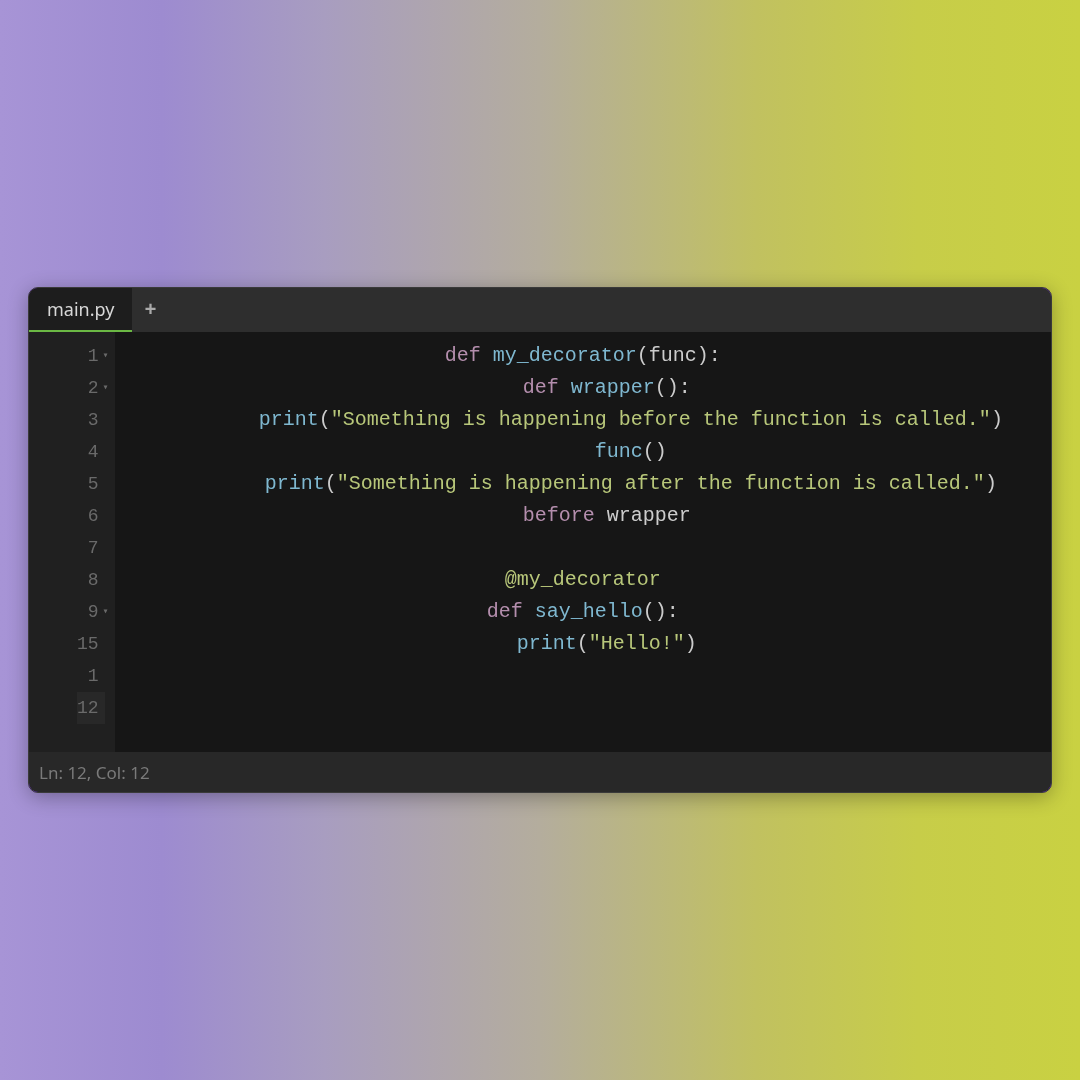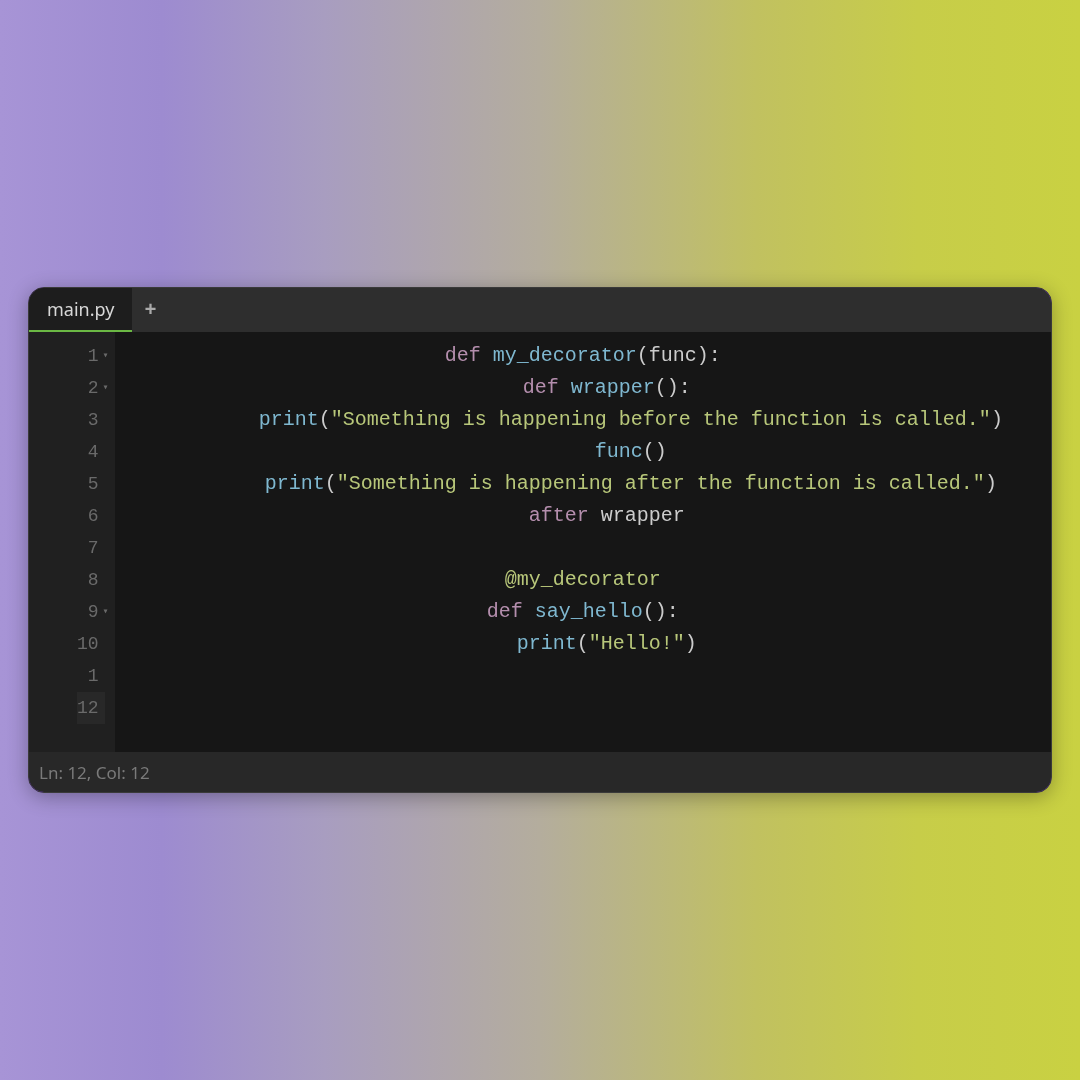--- a/index.html
+++ b/index.html
@@ -9,21 +9,21 @@
       background: linear-gradient(90deg, #a794d6 0%, #9d8bd0 15%, #a89dc0 30%, #b4ad9d 50%, #c1c160 70%, #c7cd49 85%, #c9d142 100%);
       display: flex;
       align-items: center;
       justify-content: center;
       font-family: ui-monospace, "SFMono-Regular", Consolas, "Liberation Mono", Menlo, monospace;
       overflow: hidden;
     }
     .editor-window {
       width: 1024px;
       background: #6d28d9;
-      border-radius: 16px;
+      border-radius: 10px;
       overflow: hidden;
       border: 1px solid #3a3a3a;
       box-shadow: 0 4px 20px rgba(0,0,0,0.3);
     }
     .tab-bar {
       height: 44px;
       background: #2e2e2e;
       display: flex;
       align-items: center;
       padding: 0;
@@ -141,31 +141,31 @@
     <div class="gutter" id="gutter">
         <div class="gutter-line fold">1</div>
         <div class="gutter-line fold">2</div>
         <div class="gutter-line">3</div>
         <div class="gutter-line">4</div>
         <div class="gutter-line">5</div>
         <div class="gutter-line">6</div>
         <div class="gutter-line">7</div>
         <div class="gutter-line">8</div>
         <div class="gutter-line fold">9</div>
-        <div class="gutter-line">10</div>
+        <div class="gutter-line">15</div>
         <div class="gutter-line">1</div>
         <div class="gutter-line active">12</div>
       </div>
     <div class="code-area" id="code-area">
         <div class="code-line"><span class="kw">def </span><span class="fn">my_decorator</span><span class="paren">(</span><span class="param">func</span><span class="paren">):</span></div>
         <div class="code-line"><span class="">    </span><span class="kw">def </span><span class="fn">wrapper</span><span class="paren">():</span></div>
         <div class="code-line"><span class="">        </span><span class="fn-call">print</span><span class="paren">(</span><span class="str">"Something is happening before the function is called."</span><span class="paren">)</span></div>
         <div class="code-line"><span class="">        </span><span class="fn-call">func</span><span class="paren">()</span></div>
         <div class="code-line"><span class="">        </span><span class="fn-call">print</span><span class="paren">(</span><span class="str">"Something is happening after the function is called."</span><span class="paren">)</span></div>
-        <div class="code-line"><span class="">    </span><span class="kw">after </span><span class="param">wrapper</span></div>
+        <div class="code-line"><span class="">    </span><span class="kw">before </span><span class="param">wrapper</span></div>
         <div class="code-line"></div>
         <div class="code-line"><span class="dec">@my_decorator</span></div>
         <div class="code-line"><span class="kw">def </span><span class="fn">say_hello</span><span class="paren">():</span></div>
         <div class="code-line"><span class="">    </span><span class="fn-call">print</span><span class="paren">(</span><span class="str">"Hello!"</span><span class="paren">)</span></div>
         <div class="code-line"></div>
       </div>
   </div>
   <div class="status-bar">
     <span>Ln: 12,  Col: 12</span>
   </div>

